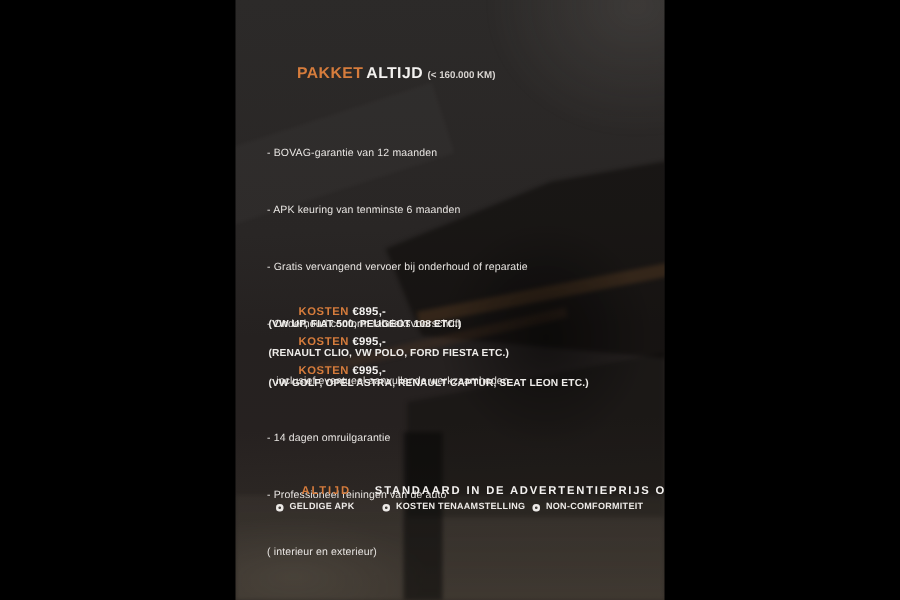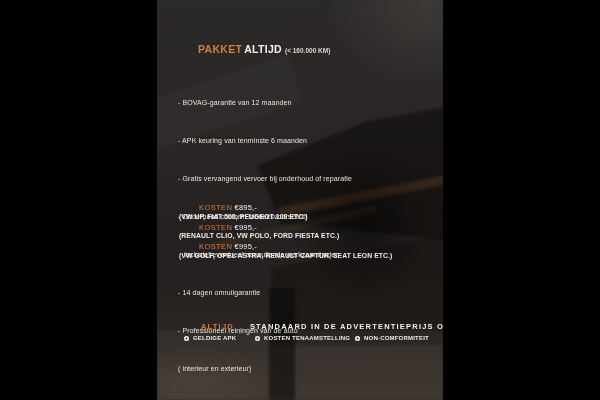--- a/index.html
+++ b/index.html
@@ -50,21 +50,21 @@
     font-size:10.5px;font-weight:bold;line-height:13px;color:#F4F2F0;}
   .pkg-title .accent{letter-spacing:0.3px;}
   .pkg-title .t-main{color:#F4F2F0;letter-spacing:0.3px;margin-left:2px;}
   .pkg-title .t-suffix{font-size:6.5px;font-weight:bold;color:#D8D4D1;margin-left:3px;}
 
   .features{position:absolute;top:60px;left:21px;width:240px;
     font-size:7px;line-height:9.5px;color:#E8E5E2;white-space:pre;letter-spacing:0.1px;}
 
   .pricing{position:absolute;top:203px;left:22px;width:250px;}
   .price-block{margin-bottom:1.5px;}
-  .price-line{font-size:7.5px;font-weight:normal;line-height:9.5px;color:#F4F2F0;white-space:nowrap;letter-spacing:0.2px;}
+  .price-line{font-size:7.5px;font-weight:bold;line-height:9.5px;color:#F4F2F0;white-space:nowrap;letter-spacing:0.2px;}
   .price-line .k-label{letter-spacing:0.4px;}
   .cars-line{font-size:6.8px;font-weight:bold;line-height:8.5px;color:#EFEDEA;white-space:nowrap;letter-spacing:0.1px;}
 
   .footer{position:absolute;top:322px;left:21px;width:254px;}
   .footer-heading{font-size:7.5px;font-weight:bold;letter-spacing:1.2px;
     color:#F4F2F0;white-space:nowrap;line-height:9px;margin-left:3px;}
   .footer-heading .accent{margin-right:16px;}
   .footer-items{display:flex;margin-top:4px;margin-left:6px;}
   .footer-item{display:flex;align-items:center;white-space:nowrap;}
   .footer-item:nth-of-type(1){width:71px;}

